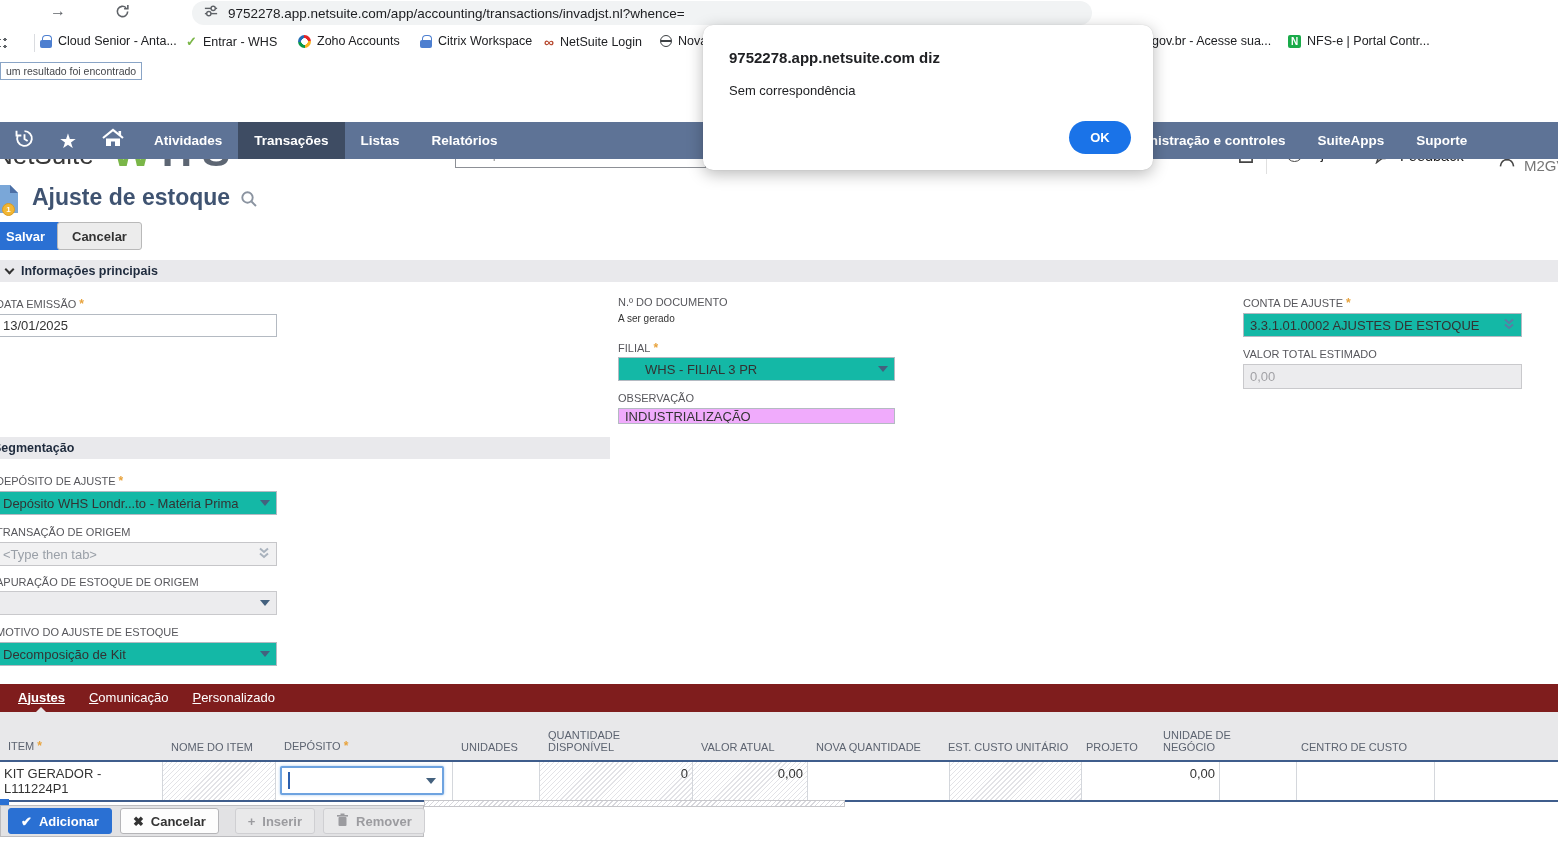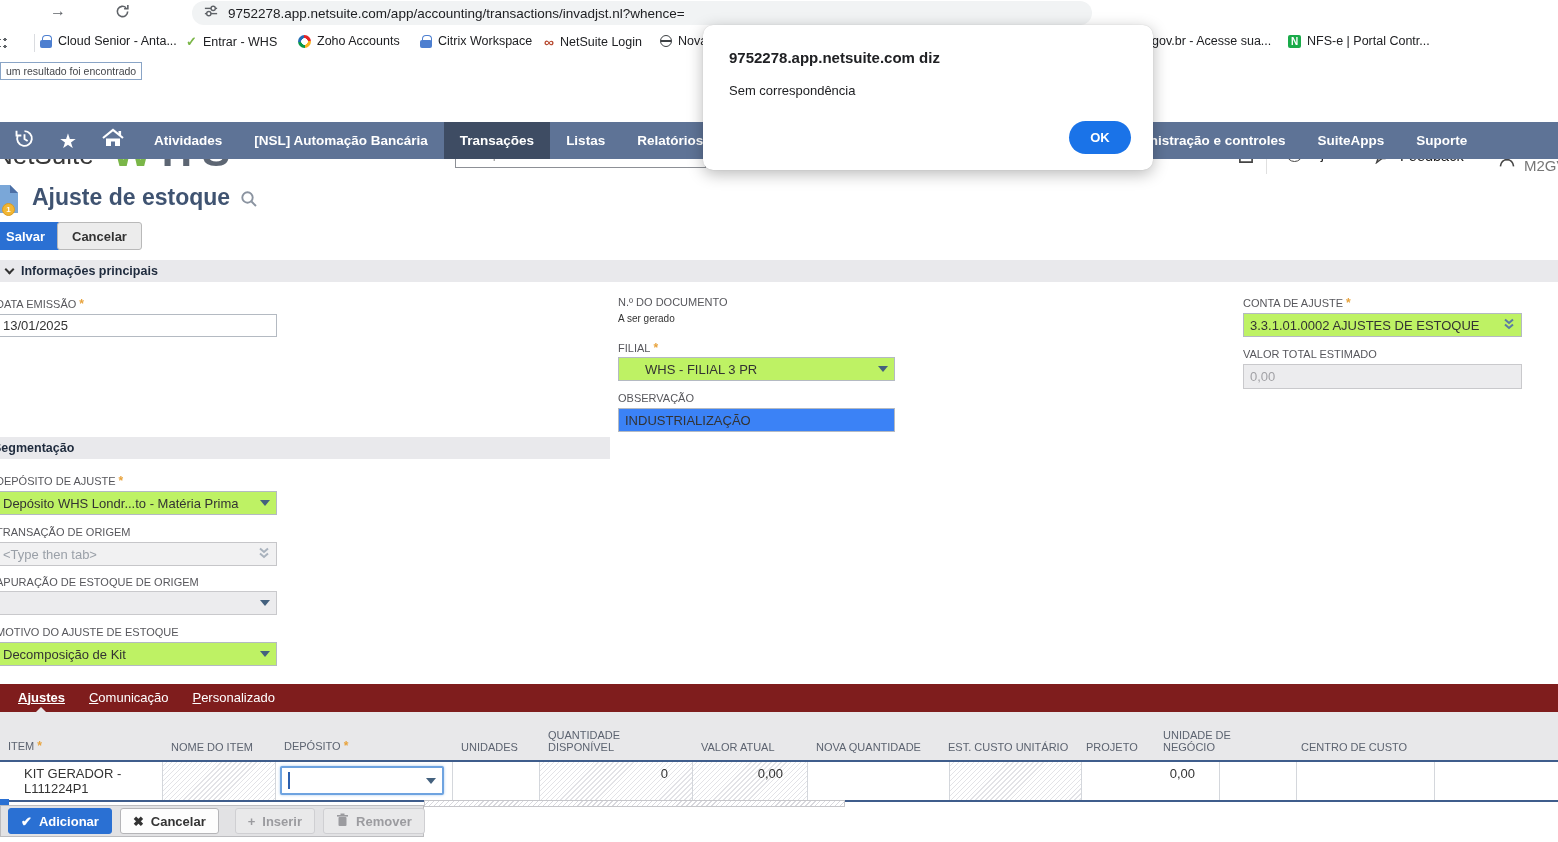--- a/index.html
+++ b/index.html
@@ -74,41 +74,41 @@
   .btn-cancelar { position: absolute; left: 57px; top: 222px; height: 28px; padding: 0 14px; background: #ececec; color: #333; border-color: #b9b9b9; }
 
   .section-bar { position: absolute; left: 0; height: 22px; background: #e9e9ec; display: flex; align-items: center; overflow: hidden; }
   .section-title { font-size: 12.5px; font-weight: bold; color: #1f2b3d; }
   .chev { width: 7px; height: 7px; border-left: 2px solid #333; border-bottom: 2px solid #333; transform: rotate(-45deg); margin: -3px 8px 0 6px; flex: none; }
 
   .flabel { position: absolute; font-size: 11px; color: #57575c; white-space: nowrap; }
   .req { color: #e8a33d; font-weight: bold; font-size: 12px; margin-left: 3px; }
   .tinput { position: absolute; height: 23px; border: 1px solid #b4bac2; font-size: 13px; color: #333; padding: 2px 6px; background: #fff; font-family: "Liberation Sans", sans-serif; }
   .tvalue { position: absolute; font-size: 10px; color: #333; }
-  .dd { position: absolute; height: 24px; border: 1px solid #b4bac2; background: #bef264; font-size: 13px; color: #333; display: flex; align-items: center; padding: 0 6px; cursor: pointer; }
+  .dd { position: absolute; height: 24px; border: 1px solid #b4bac2; background: #14b8a6; font-size: 13px; color: #333; display: flex; align-items: center; padding: 0 6px; cursor: pointer; }
   .dd .arrow { margin-left: auto; width: 0; height: 0; border-left: 5px solid transparent; border-right: 5px solid transparent; border-top: 6px solid #44617e; }
   .dd.disabled { background: #ececee; border-color: #c9c9cc; }
   .combo-chevs { margin-left: auto; flex: none; }
 
   
   .tabs-bar { position: absolute; left: 0; top: 684px; width: 1558px; height: 28px; background: #7f1d1d; display: flex; align-items: center; padding-left: 6px; }
   .tab { position: relative; display: inline-block; padding: 0 12px; line-height: 28px; color: #fff; font-size: 13px; cursor: pointer; }
   .tab::first-letter { text-decoration: underline; }
   .tab.active { font-weight: bold; text-decoration: underline; }
   .tab.active::after { content: ""; position: absolute; bottom: 0; left: 50%; margin-left: -5px; border-left: 5px solid transparent; border-right: 5px solid transparent; border-bottom: 5px solid #e8e8ea; }
 
   
   .thead { position: absolute; left: 0; top: 712px; width: 1558px; height: 48px; background: #e8e8ea; display: flex; }
   .th { font-size: 11px; color: #5c6370; padding: 4px 8px 7px; display: flex; align-items: flex-end; }
   .th .inner { width: 100%; }
   .th.right .inner { text-align: left; }
   .c0{width:163px}.c1{width:113px}.c2{width:177px}.c3{width:87px}.c4{width:153px}.c5{width:115px}
   .c6{width:142px}.c7{width:132px}.c8{width:138px}.c9{width:77px}.c10{width:138px}.c11{width:123px}
   .trow { position: absolute; left: 0; top: 760px; width: 1558px; height: 42px; display: flex; border-top: 2px solid #3f5d8c; border-bottom: 2px solid #3f5d8c; background: #fff; }
-  .td { border-right: 1px solid #d4d7dc; font-size: 13px; color: #333; padding: 4px 24px; }
+  .td { border-right: 1px solid #d4d7dc; font-size: 13px; color: #333; padding: 4px 4px; }
   .td.right { text-align: right; }
   .td.hatch { background: repeating-linear-gradient(135deg, #fff 0 2.5px, #e3e3e7 2.5px 3.5px); }
   .cell-input { margin: 2px 0 0 2px; width: 164px; height: 29px; border: 2px solid #6ea3e0; border-radius: 2px; box-shadow: 0 0 3px #a8c9ef; background: #fff; display: flex; align-items: center; padding: 0 6px; cursor: text; }
   .caret { width: 2px; height: 17px; background: #2b5fae; }
   .cell-input .arrow { margin-left: auto; width: 0; height: 0; border-left: 5px solid transparent; border-right: 5px solid transparent; border-top: 6px solid #44617e; }
 
   
   .hatch-strip { position: absolute; left: 424px; top: 800px; width: 421px; height: 7px; background: repeating-linear-gradient(135deg, #fff 0 2.5px, #d9d9de 2.5px 3.5px); border: 1px solid #c6c6ca; }
   .clip-blue { position: absolute; left: 0; top: 799px; width: 9px; height: 13px; background: #2a70d3; }
   .row-actions { position: absolute; left: 0; top: 805px; width: 424px; height: 32px; background: #e2e2e4; border: 1px solid #bcbcbf; display: flex; align-items: center; gap: 8px; padding: 0 7px; }
@@ -241,21 +241,20 @@
       <span class="nav-glyph">
         <svg width="24" height="20" viewBox="0 0 24 20">
             <path d="M2 10 12 2l10 8" fill="none" stroke="#fff" stroke-width="2.2"></path>
             <path d="M5 10.5V18h5v-4.5h4V18h5v-7.5" fill="#fff"></path>
             <rect x="17.5" y="3" width="2.6" height="4" fill="#fff"></rect>
           </svg>
       </span>
     </div>
     <div class="nav-items">
       <span class="nav-item">Atividades</span>
-      <span class="nav-item">[NSL] Automação Bancária</span>
       <span class="nav-item active">Transações</span>
       <span class="nav-item">Listas</span>
       <span class="nav-item">Relatórios</span>
     </div>
     <div class="nav-right">
       <span class="nav-item">Administração e controles</span>
       <span class="nav-item">SuiteApps</span>
       <span class="nav-item">Suporte</span>
     </div>
   </div>
@@ -286,21 +285,21 @@
   <input class="tinput" style="left: -4px; top: 314px; width: 281px;" value="13/01/2025">
 
   <div class="flabel" style="left:618px; top:296px">N.º DO DOCUMENTO</div>
   <div class="tvalue" style="left:618px; top:313px">A ser gerado</div>
   <div class="flabel" style="left:618px; top:341px"><span>FILIAL</span><span class="req">*</span></div>
   <div class="dd" style="left:618px; top:357px; width:277px">
     <span style="padding-left:20px">WHS - FILIAL 3 PR</span>
     <span class="arrow"></span>
   </div>
   <div class="flabel" style="left:618px; top:392px">OBSERVAÇÃO</div>
-  <input class="tinput" style="left: 618px; top: 408px; width: 277px; height: 24px; background: #3b82f6;" value="INDUSTRIALIZAÇÃO">
+  <input class="tinput" style="left: 618px; top: 408px; width: 277px; height: 16px; background: #f0abfc;" value="INDUSTRIALIZAÇÃO">
 
   <div class="flabel" style="left:1243px; top:296px"><span>CONTA DE AJUSTE</span><span class="req">*</span></div>
   <div class="dd" style="left:1243px; top:313px; width:279px">
     <span>3.3.1.01.0002 AJUSTES DE ESTOQUE</span>
     <span class="combo-chevs">
       <svg width="12" height="14" viewBox="0 0 12 14" fill="none" stroke="#5b7ba3" stroke-width="2">
           <path d="M2 2.5l4 3.5 4-3.5"></path>
           <path d="M2 7.5l4 3.5 4-3.5"></path>
         </svg>
     </span>

